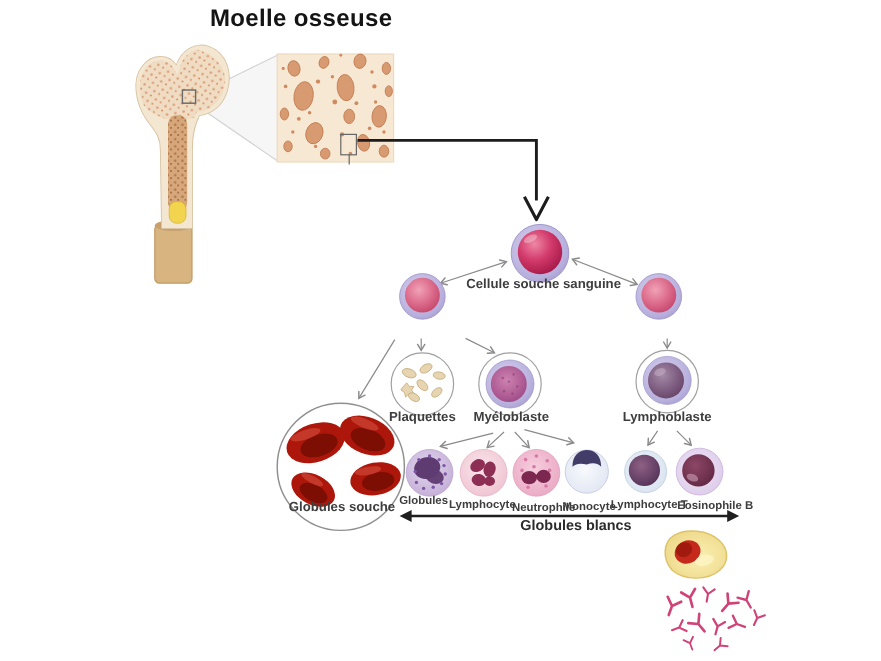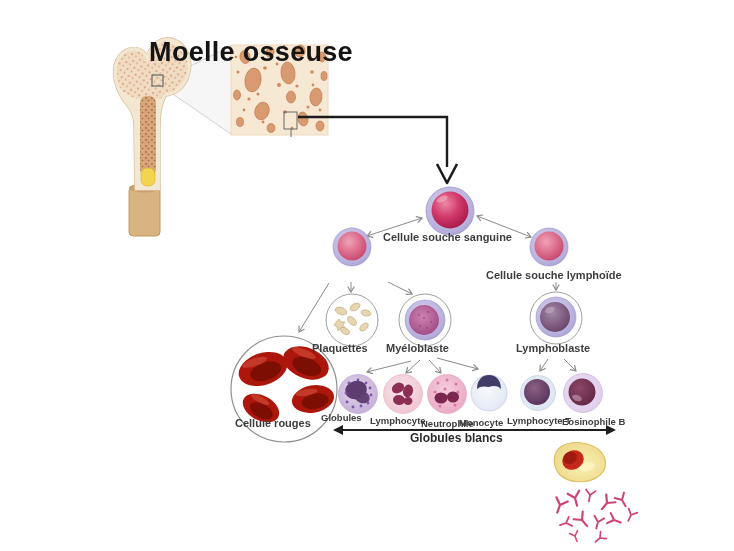--- a/index.html
+++ b/index.html
@@ -1,23 +1,23 @@
 <!DOCTYPE html>
 <html><head>
 <meta charset="utf-8">
 <style>
   html,body{margin:0;padding:0;background:#ffffff;}
   .stage{position:relative;width:734px;height:551px;background:#ffffff;
          font-family:"Liberation Sans",sans-serif;overflow:hidden;}
   .art{position:absolute;left:0;top:0;}
-  .lbl{position:absolute;color:#3d3d3d;font-weight:700;line-height:1.1;}
+  .lbl{position:absolute;color:#3d3d3d;font-weight:700;text-align:center;line-height:1.1;}
   .md{font-size:11px;}
   .sm{font-size:9.5px;font-weight:700;}
-  .title{position:absolute;font-size:27px;font-weight:700;color:#141414;
-         letter-spacing:.3px;text-align:center;margin-top:32px;}
+  .title{position:absolute;font-size:20px;font-weight:700;color:#141414;
+         letter-spacing:.3px;text-align:center;}
   .wbc{font-size:12px;font-weight:700;color:#2b2b2b;}
 </style>
 </head>
 <body>
 
 <div class="stage">
 
   <svg class="art" width="734" height="551" viewBox="0 0 734 551">
     <defs>
       <pattern id="spBone" width="7" height="7" patternUnits="userSpaceOnUse">
@@ -328,25 +328,24 @@
       <use href="#ab" transform="translate(614,520) rotate(-70) scale(0.9)"></use>
       <use href="#ab" transform="translate(631,515) rotate(25) scale(0.8)"></use>
       <use href="#ab" transform="translate(575,536) rotate(-20) scale(0.7)"></use>
       <use href="#ab" transform="translate(600,538) rotate(50) scale(0.75)"></use>
     </g>
   </svg>
 
   <div class="title" style="left:148px;top:5px;width:206px;">Moelle osseuse</div>
 
   <div class="lbl md" style="left:383px;top:231px;width:140px;">Cellule souche sanguine</div>
-  <div class="lbl md" style="left:486px;top:269px;width:140px;">Cellule souche lymphoïde</div>
   <div class="lbl md" style="left:312px;top:342px;width:80px;">Plaquettes</div>
   <div class="lbl md" style="left:386px;top:342px;width:80px;">Myéloblaste</div>
   <div class="lbl md" style="left:516px;top:342px;width:80px;">Lymphoblaste</div>
-  <div class="lbl md" style="left:235px;top:417px;width:100px;">Cellule rouges</div>
+  <div class="lbl md" style="left:235px;top:417px;width:100px;">Globules souche</div>
 
   <div class="lbl sm" style="left:321px;top:413px;width:64px;">Globules</div>
   <div class="lbl sm" style="left:370px;top:416px;width:64px;">Lymphocyte</div>
   <div class="lbl sm" style="left:421px;top:419px;width:64px;">Neutrophile</div>
   <div class="lbl sm" style="left:459px;top:418px;width:64px;">Monocyte</div>
   <div class="lbl sm" style="left:507px;top:416px;width:68px;">Lymphocyte T</div>
   <div class="lbl sm" style="left:562px;top:417px;width:68px;">Eosinophile B</div>
 
   <div class="lbl wbc" style="left:410px;top:432px;width:140px;">Globules blancs</div>
 </div>

